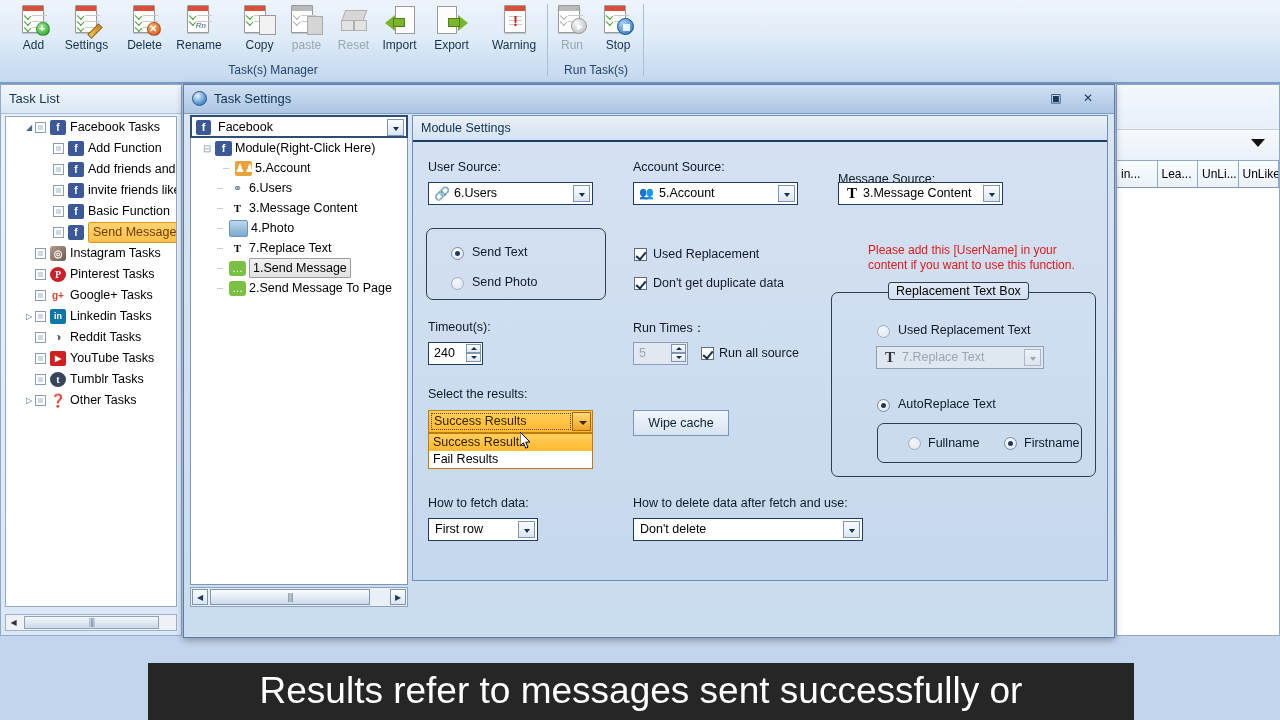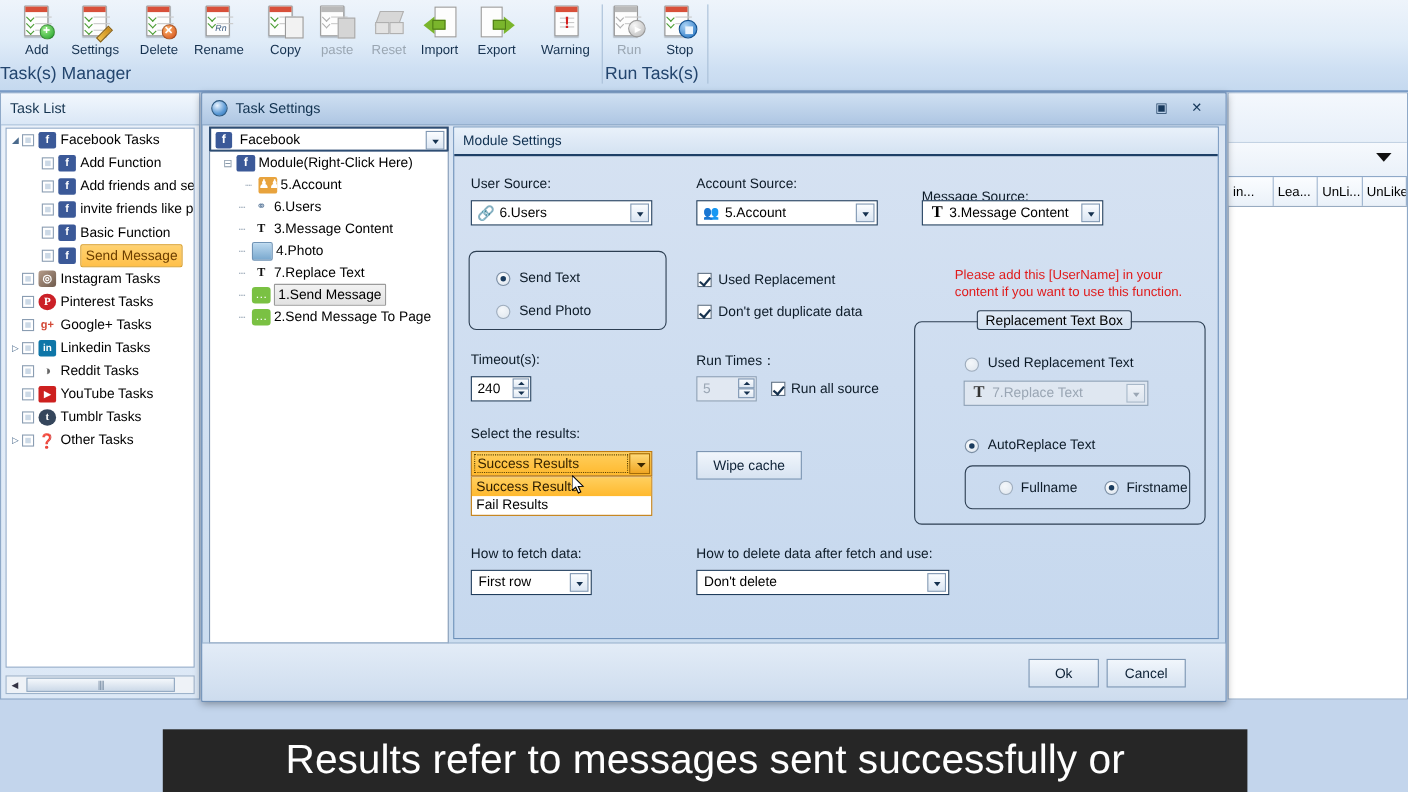--- a/index.html
+++ b/index.html
@@ -17,22 +17,22 @@
   }
   .rib-group{position:absolute;top:0;height:82px;}
   .rib-btn{
     display:inline-block;width:63px;height:56px;text-align:center;
     vertical-align:top;cursor:pointer;padding-top:2px;box-sizing:border-box;
   }
   .rib-btn .ic{display:block;height:32px;margin:0 auto 2px auto;width:34px;position:relative;}
   .rib-btn .lbl{display:block;font-size:12px;color:#15314f;line-height:14px;}
   .rib-btn.dis .lbl{color:#9aa6b2;}
   .grp-cap{
-    position:absolute;bottom:5px;left:0;width:100%;
-    font-size:16px;color:#23456e;
+    position:absolute;bottom:5px;left:0;width:100%;text-align:center;
+    font-size:12px;color:#23456e;
   }
   .grp-sep{position:absolute;top:4px;width:1px;height:72px;background:#a8bfd8;}
   
   .pg{
     position:absolute;left:5px;top:1px;width:22px;height:28px;background:#fdfdfd;
     border:1px solid #9a9a9a;border-radius:1px;box-sizing:border-box;
     box-shadow:0 1px 1px rgba(0,0,0,.18);
   }
   .pg:before{content:"";position:absolute;left:0;top:0;right:0;height:5px;background:#d8503a;}
   .pg .ln{position:absolute;left:3px;width:15px;height:1px;background:#c9c9c9;}
@@ -49,21 +49,21 @@
   }
   #bgleft .hdr{
     height:28px;line-height:28px;padding-left:8px;font-size:13px;color:#14334f;
     background:linear-gradient(to bottom,#f2f7fd,#dae7f6);
     border-bottom:1px solid #a9c0da;
   }
   #tree{
     position:absolute;left:4px;top:31px;right:4px;bottom:28px;background:#fff;
     border:1px solid #8fa9c8;overflow:hidden;
   }
-  .tnode{height:21px;line-height:21px;white-space:nowrap;font-size:12.5px;cursor:pointer;position:relative;}
+  .tnode{height:21px;line-height:21px;white-space:nowrap;font-size:12.5px;cursor:pointer;position:relative;margin-left:15px;}
   .tnode .exp{display:inline-block;width:12px;text-align:center;font-size:8px;color:#4a6a8c;vertical-align:middle;}
   .cbx{
     display:inline-block;width:11px;height:11px;border:1px solid #8a9db2;background:#fff;
     vertical-align:middle;margin-right:4px;box-sizing:border-box;position:relative;
   }
   .cbx:after{content:"";position:absolute;left:2px;top:2px;right:2px;bottom:2px;background:#ccd9e6;}
   .ticon{display:inline-block;width:16px;height:15px;vertical-align:middle;margin-right:4px;
          border-radius:2px;font-size:10px;line-height:15px;text-align:center;color:#fff;font-weight:bold;overflow:hidden;}
   .ti-fb{background:#3b5998;}
   .ti-ig{background:linear-gradient(135deg,#b59c8a,#6e5a4c);border-radius:3px;}
@@ -567,23 +567,19 @@
         <span class="focus"></span>
         <span class="arw"></span>
       </div>
       <div class="list" id="ddlist">
           <div class="it hl">Success Results</div>
           <div class="it">Fail Results</div>
         </div>
     </div>
   </div>
 
-  <div id="dlgfoot">
-    <div class="btn" style="right:115px;top:14px;width:64px;">Ok</div>
-    <div class="btn" style="right:36px;top:14px;width:72px;">Cancel</div>
-  </div>
 </div>
 
 <svg id="cursor" viewBox="0 0 12 18">
   <polygon points="0,0 0,14 3.4,10.8 5.8,16.2 8,15.2 5.7,10.2 10,10" fill="#fff" stroke="#000" stroke-width="1"></polygon>
 </svg>
 
 <div id="subtitle">Results refer to messages sent successfully or</div>
 
 </body></html>

